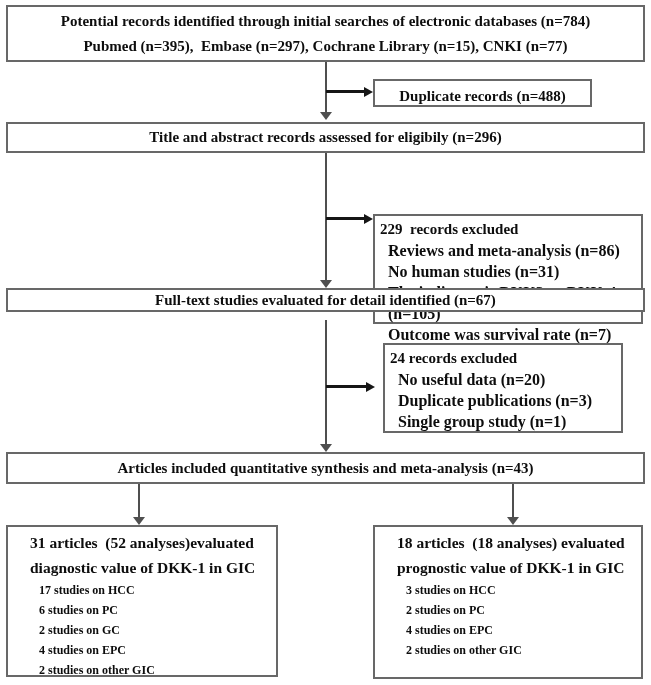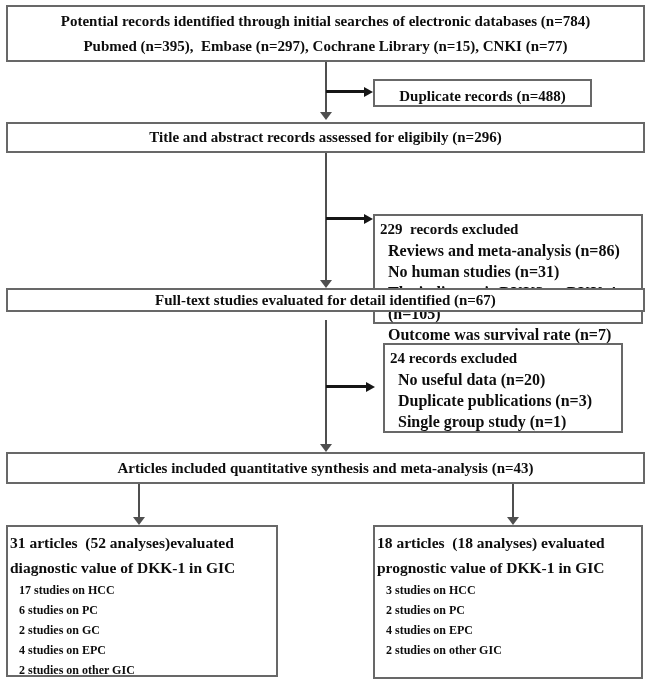--- a/index.html
+++ b/index.html
@@ -33,21 +33,21 @@
   #box-screening{left:6px;top:122px;width:639px;height:31px;font-size:15px;align-items:center;}
   #box-fulltext{left:6px;top:288px;width:639px;height:24px;font-size:15px;}
   #box-included{left:6px;top:452px;width:639px;height:32px;font-size:15px;}
   
   .excbox{padding:3px 5px 0 5px;}
   .exc-head{font-size:15px;line-height:21px;}
   .exc-item{font-size:16px;line-height:21px;padding-left:8px;}
   #box-excluded-229{left:373px;top:166px;width:270px;height:110px;margin-top:48px;}
   #box-excluded-24{left:375px;top:343px;width:240px;height:90px;margin-left:8px;}
   
-  .branchbox{padding:3px 5px 0 2px;}
+  .branchbox{padding:3px 5px 0 22px;}
   .branch-head{font-size:15.5px;line-height:25px;}
   .branch-item{font-size:12px;line-height:20px;padding-left:9px;}
   #box-diagnostic{left:6px;top:525px;width:272px;height:152px;}
   #box-prognostic{left:373px;top:525px;width:270px;height:154px;}
   
   .vline{position:absolute;width:2px;background:var(--arrow-v);}
   .hline{position:absolute;height:3px;background:var(--arrow-h);}
   .ah-down{position:absolute;width:0;height:0;
     border-left:6px solid transparent;border-right:6px solid transparent;
     border-top:8px solid var(--arrow-v);}

